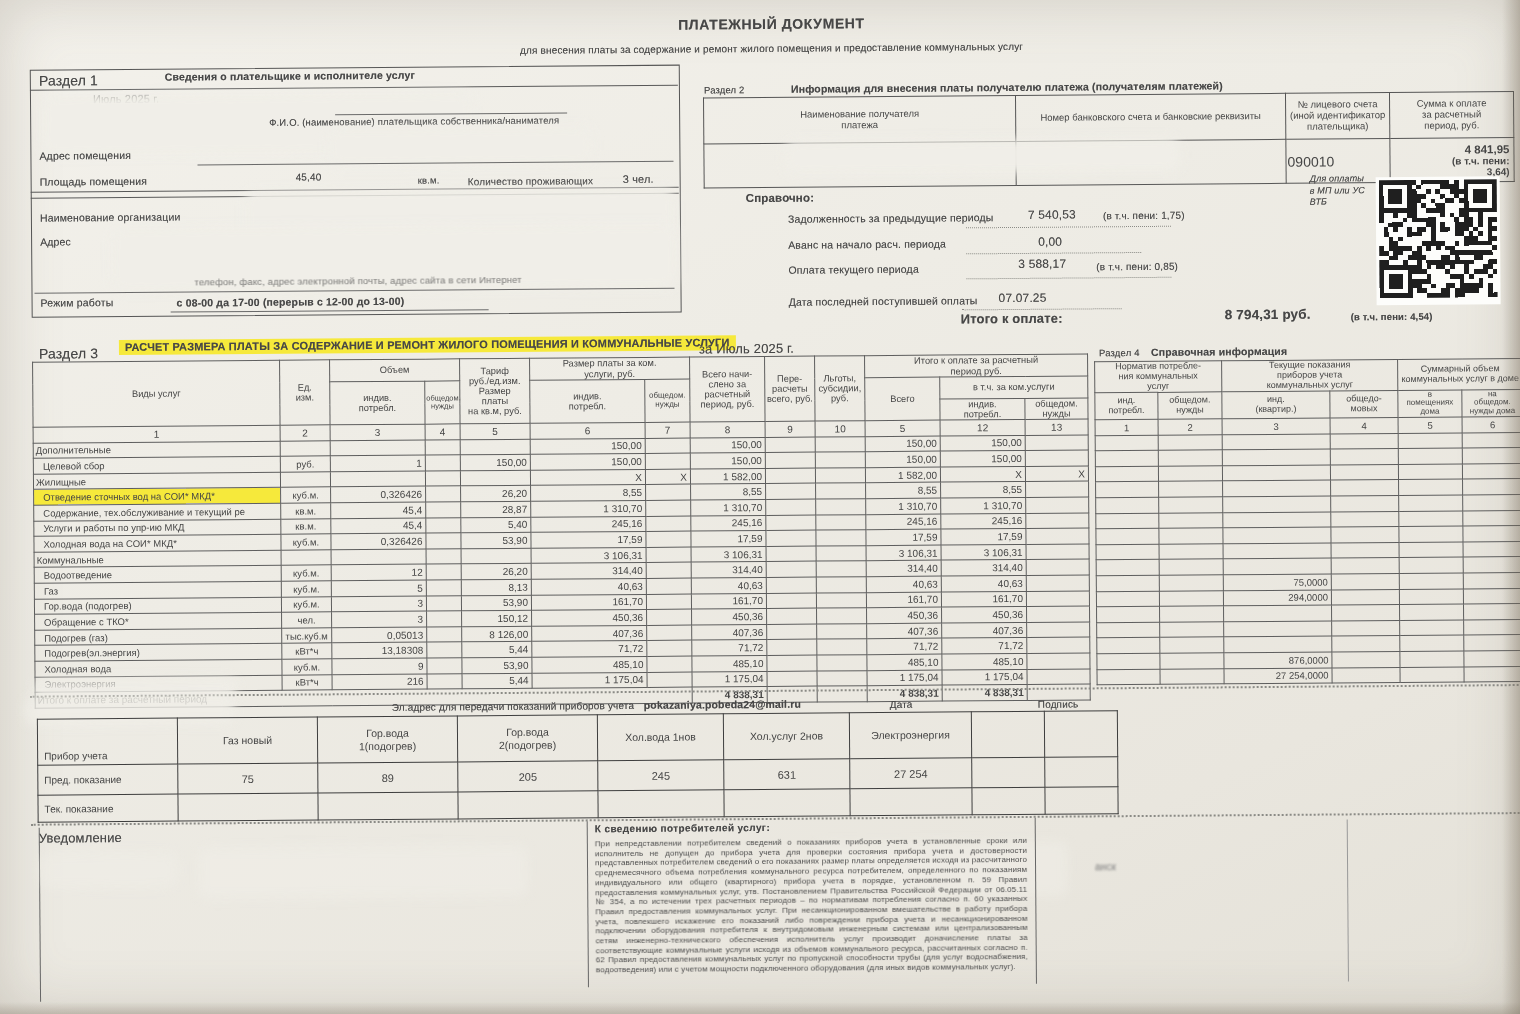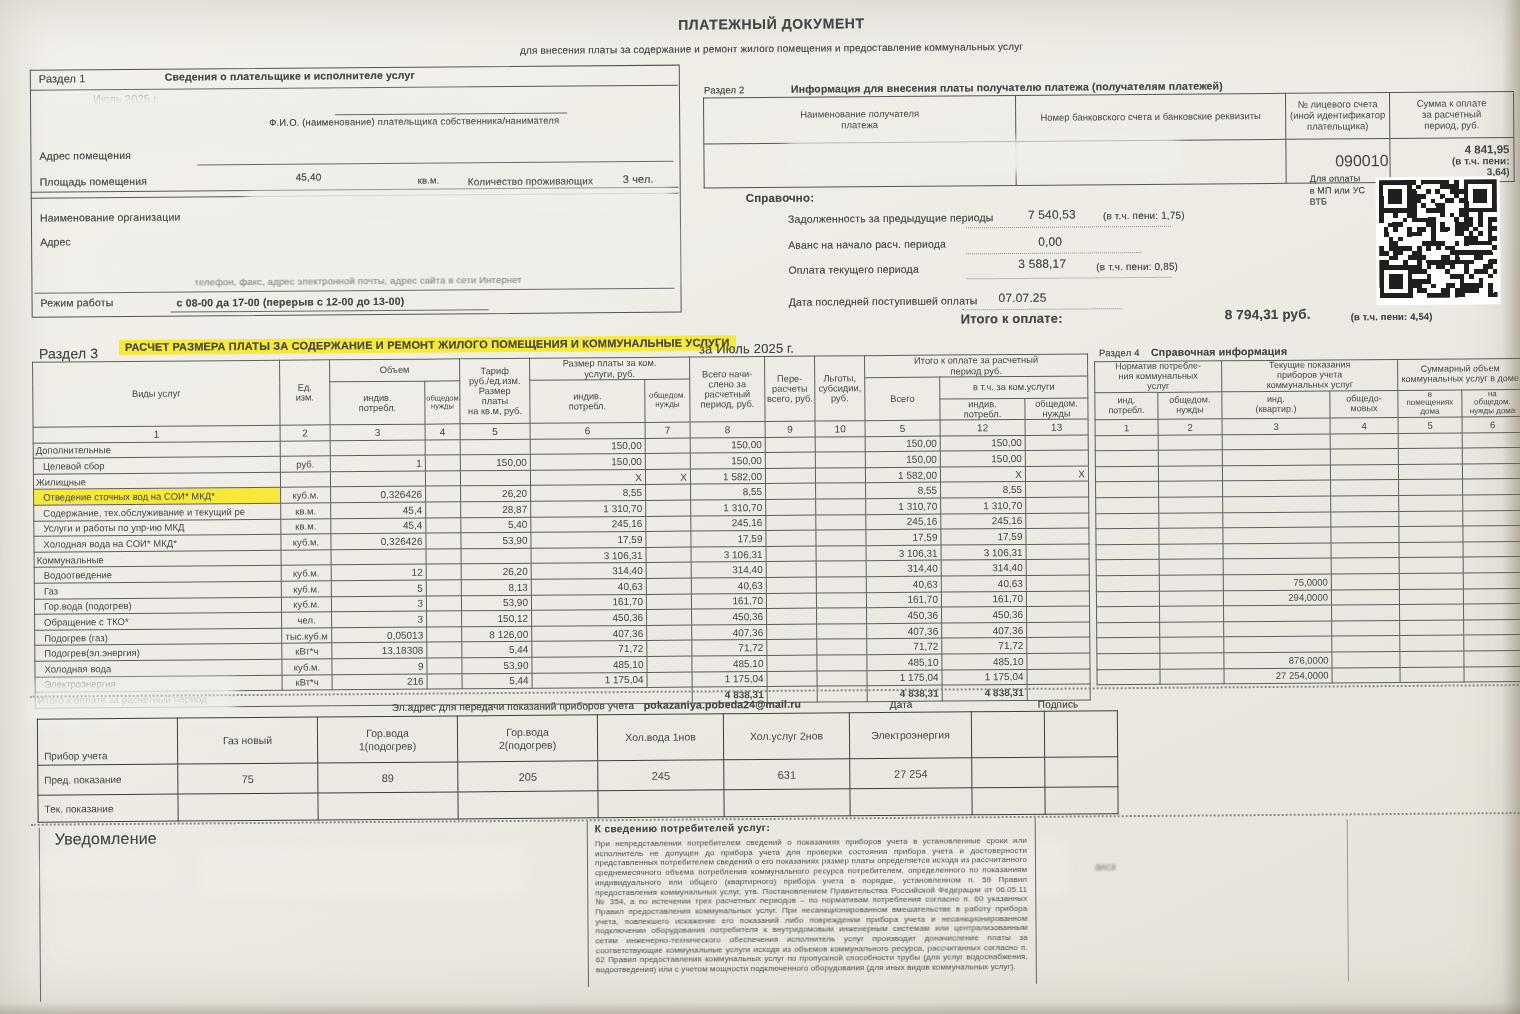--- a/index.html
+++ b/index.html
@@ -52,21 +52,21 @@
 </head>
 <body>
 
 <div class="paper">
 <div class="tilt">
 
   <div class="t b ctr" style="left:560px;top:16px;width:430px;font-size:14px;letter-spacing:.6px;">ПЛАТЕЖНЫЙ ДОКУМЕНТ</div>
   <div class="t ctr" style="left:360px;top:43px;width:830px;font-size:10px;">для внесения платы за содержание и ремонт жилого помещения и предоставление коммунальных услуг</div>
 
   <div class="box" style="left:33px;top:64px;width:648px;height:246px;"></div>
-  <div class="t" style="left:42px;top:67px;font-size:11px;">Раздел 1</div>
+  <div class="t" style="left:42px;top:67px;font-size:14px;">Раздел 1</div>
   <div class="t sb" style="left:168px;top:66px;font-size:10.5px;">Сведения о плательщике и исполнителе услуг</div>
   <div class="hline" style="left:33px;top:84px;width:648px;"></div>
 
   <div class="t ghost" style="left:96px;top:88px;font-size:11px;">Июль 2025 г.</div>
   <div class="blur" style="left:50px;top:95px;width:420px;height:50px;"></div>
   <div class="uline" style="left:338px;top:111px;width:232px;"></div>
   <div class="t" style="left:272px;top:113px;font-size:9.5px;">Ф.И.О. (наименование) плательщика собственника/нанимателя</div>
 
   <div class="t" style="left:42px;top:144px;font-size:10.5px;">Адрес помещения</div>
   <div class="blur" style="left:335px;top:130px;width:255px;height:28px;"></div>
@@ -109,21 +109,21 @@
       <th class="pre">№ лицевого счета
 (иной идентификатор
 плательщика)</th>
       <th class="pre">Сумма к оплате
 за расчетный
 период, руб.</th>
     </tr>
     <tr style="height:44px;">
       <td></td>
       <td></td>
-      <td style="text-align:right;font-size:16px;">090010</td>
+      <td style="text-align:left;font-size:14px;">090010</td>
       <td style="text-align:right;padding-right:4px;">
         <div class="b" style="font-size:11.5px;">4 841,95</div>
         <div class="pre b" style="font-size:10px;">(в т.ч. пени:
 3,64)</div>
       </td>
     </tr>
   </tbody>
       </table>
   <div class="blur" style="left:792px;top:146px;width:386px;height:24px;"></div>
 
@@ -140,21 +140,21 @@
 
   <div class="t" style="left:790px;top:264px;font-size:10.5px;">Оплата текущего периода</div>
   <div class="t" style="left:1020px;top:259px;font-size:12px;">3 588,17</div>
   <div class="t" style="left:1098px;top:264px;font-size:10px;">(в т.ч. пени: 0,85)</div>
   <div class="dotl" style="left:968px;top:280px;width:205px;border-top-width:1.5px;"></div>
 
   <div class="t" style="left:790px;top:296px;font-size:10.5px;">Дата последней поступившей оплаты</div>
   <div class="t" style="left:1000px;top:293px;font-size:12px;">07.07.25</div>
   <div class="dotl" style="left:963px;top:311px;width:160px;border-top-width:1.5px;"></div>
 
-  <div class="t pre" style="left:1312px;top:178px;font-size:9px;line-height:11.5px;">Для оплаты
+  <div class="t pre" style="left:1312px;top:178px;font-size:9px;line-height:11.5px;font-style:italic;">Для оплаты
 в МП или УС
 ВТБ</div>
   <div class="qrbox" style="left:1378px;top:182px;">
     <svg id="qr" width="118" height="118" viewBox="0 0 25 25" shape-rendering="crispEdges" fill="#1f1f1f">
           <rect x="0" y="0" width="1" height="1"></rect>
           <rect x="1" y="0" width="1" height="1"></rect>
           <rect x="2" y="0" width="1" height="1"></rect>
           <rect x="3" y="0" width="1" height="1"></rect>
           <rect x="4" y="0" width="1" height="1"></rect>
           <rect x="5" y="0" width="1" height="1"></rect>
@@ -1063,21 +1063,21 @@
             <td></td>
             <td></td>
             <td></td>
             <td></td>
             <td></td>
           </tr>
     </tbody>
   </table>
 
   <div class="dotl" style="left:28px;top:818px;width:1492px;"></div>
-  <div class="t" style="left:52px;top:825px;font-size:16px;">Уведомление</div>
+  <div class="t" style="left:36px;top:825px;font-size:13px;">Уведомление</div>
   <div class="vline" style="left:36px;top:822px;height:174px;"></div>
   <div class="blur" style="left:200px;top:848px;width:320px;height:42px;opacity:.5;"></div>
   <div class="blur" style="left:815px;top:848px;width:245px;height:46px;opacity:.5;"></div>
   <div class="blur" style="left:40px;top:852px;width:130px;height:26px;opacity:.45;"></div>
 
   <div class="vline" style="left:584px;top:820px;height:166px;border-left-width:1.4px;"></div>
   <div class="vline" style="left:1032px;top:820px;height:166px;border-left-width:1.4px;"></div>
   <div class="t b" style="left:592px;top:822px;font-size:10px;letter-spacing:.4px;">К сведению потребителей услуг:</div>
   <div class="legal" style="left:592px;top:838px;width:432px;">При непредставлении потребителем сведений о показаниях приборов учета в установленные сроки или исполнитель не допущен до прибора учета для проверки состояния прибора учета и достоверности представленных потребителем сведений о его показаниях размер платы определяется исходя из рассчитанного среднемесячного объема потребления коммунального ресурса потребителем, определенного по показаниям индивидуального или общего (квартирного) прибора учета в порядке, установленном п. 59 Правил предоставления коммунальных услуг, утв. Постановлением Правительства Российской Федерации от 06.05.11 № 354, а по истечении трех расчетных периодов – по нормативам потребления согласно п. 60 указанных Правил предоставления коммунальных услуг. При несанкционированном вмешательстве в работу прибора учета, повлекшего искажение его показаний либо повреждении прибора учета и несанкционированном подключении оборудования потребителя к внутридомовым инженерным системам или централизованным сетям инженерно-технического обеспечения исполнитель услуг производит доначисление платы за соответствующие коммунальные услуги исходя из объемов коммунального ресурса, рассчитанных согласно п. 62 Правил предоставления коммунальных услуг по пропускной способности трубы (для услуг водоснабжения, водоотведения) или с учетом мощности подключенного оборудования (для иных видов коммунальных услуг).</div>
 

